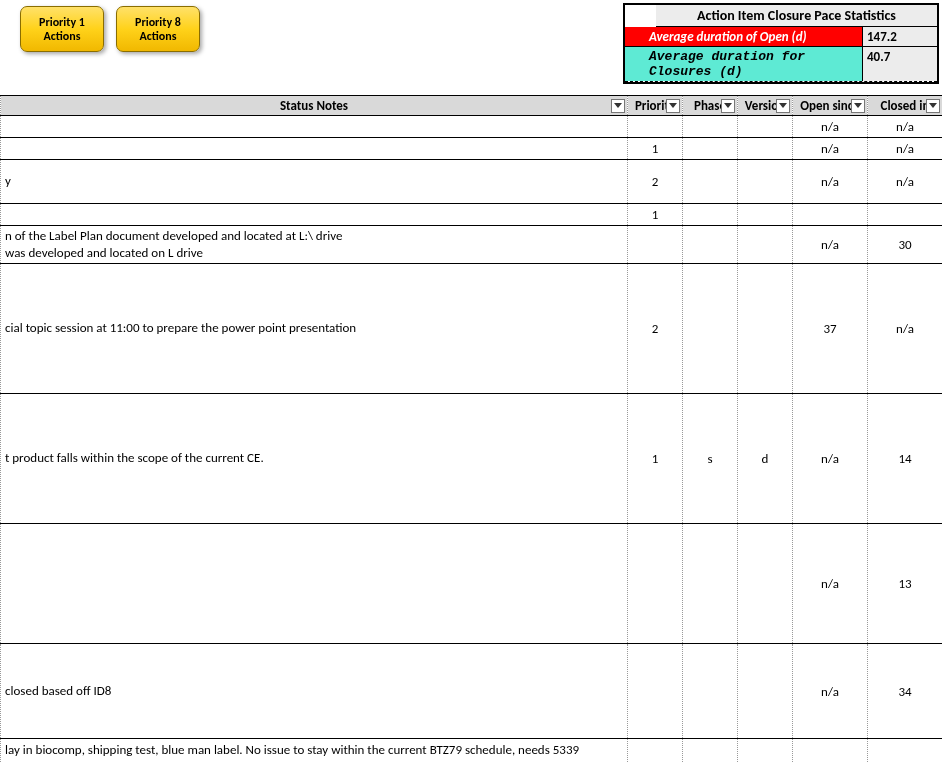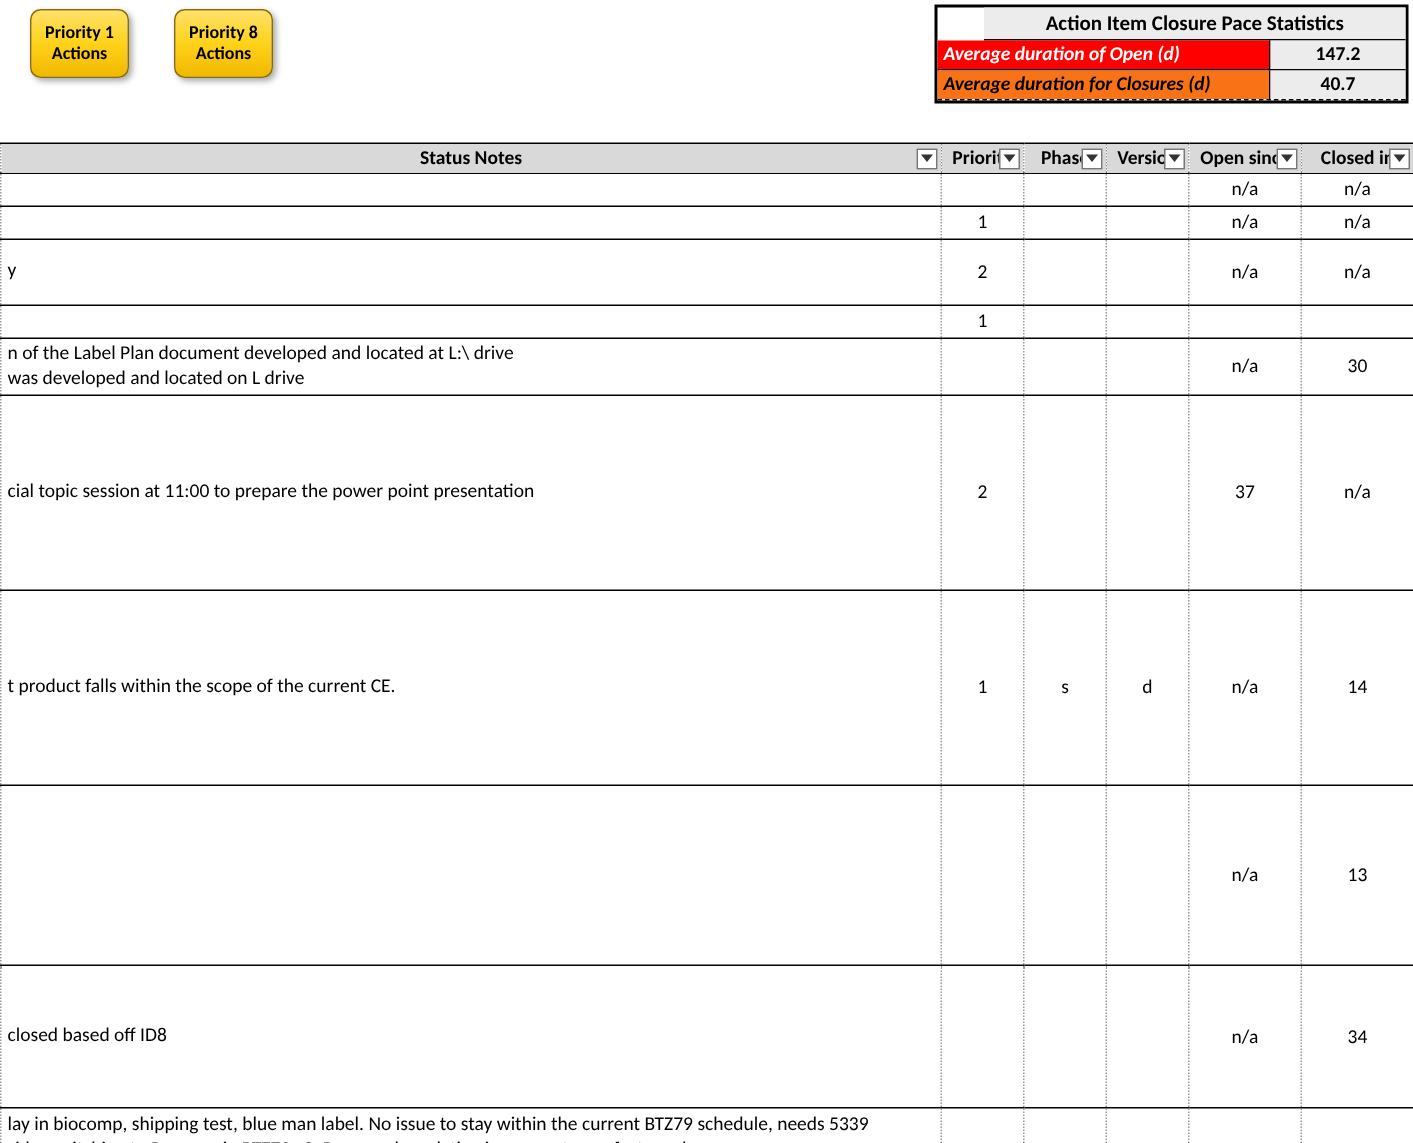--- a/index.html
+++ b/index.html
@@ -10,21 +10,21 @@
     background: #fff;
     width: 942px;
     overflow: hidden;
   }
   .top-area {
     position: relative;
     height: 95px;
   }
   .btn {
     position: absolute;
-    width: 66px;
+    width: 84px;
     height: 46px;
     background: linear-gradient(to bottom, #ffe169 0%, #ffd21a 50%, #f1b800 100%);
     border: 1px solid #8a6d00;
     border-radius: 7px;
     box-shadow: 2px 2px 4px rgba(0,0,0,0.35);
     text-align: center;
     font-weight: bold;
     font-size: 12px;
     line-height: 1.2;
     display: flex;
@@ -51,35 +51,34 @@
     font-size: 14px;
     border-bottom: 1px solid #000;
     padding: 2px 4px;
     margin-left: 31px;
   }
   .stats-row { display: flex; }
   .stats-label {
     flex: 1;
     font-weight: bold;
     color: #fff;
-    padding: 2px 4px;
+    padding: 2px 24px;
     font-size: 13px;
     font-style: italic;
     border-right: 1px solid #000;
   }
   .stats-val {
-    width: 90px;
-    text-align: center;
+    width: 74px;
     font-weight: bold;
     background: #ececec;
     padding: 2px 4px;
   }
   .row-open  { border-bottom: 1px solid #000; }
   .row-open .stats-label  { background: #ff0000; color:#fff; }
-  .row-close .stats-label { background: #f97316; color:#000; font-style: italic;}
+  .row-close .stats-label { background: #5eead4; color:#000; font-style: italic; font-family: Liberation Mono, monospace;}
   .row-close { border-bottom: 1px dashed #000; }
 
   
   .grid {
     border-collapse: collapse;
     width: 100%;
     table-layout: fixed;
   }
   .grid th, .grid td {
     border-top: 1px solid #000;

